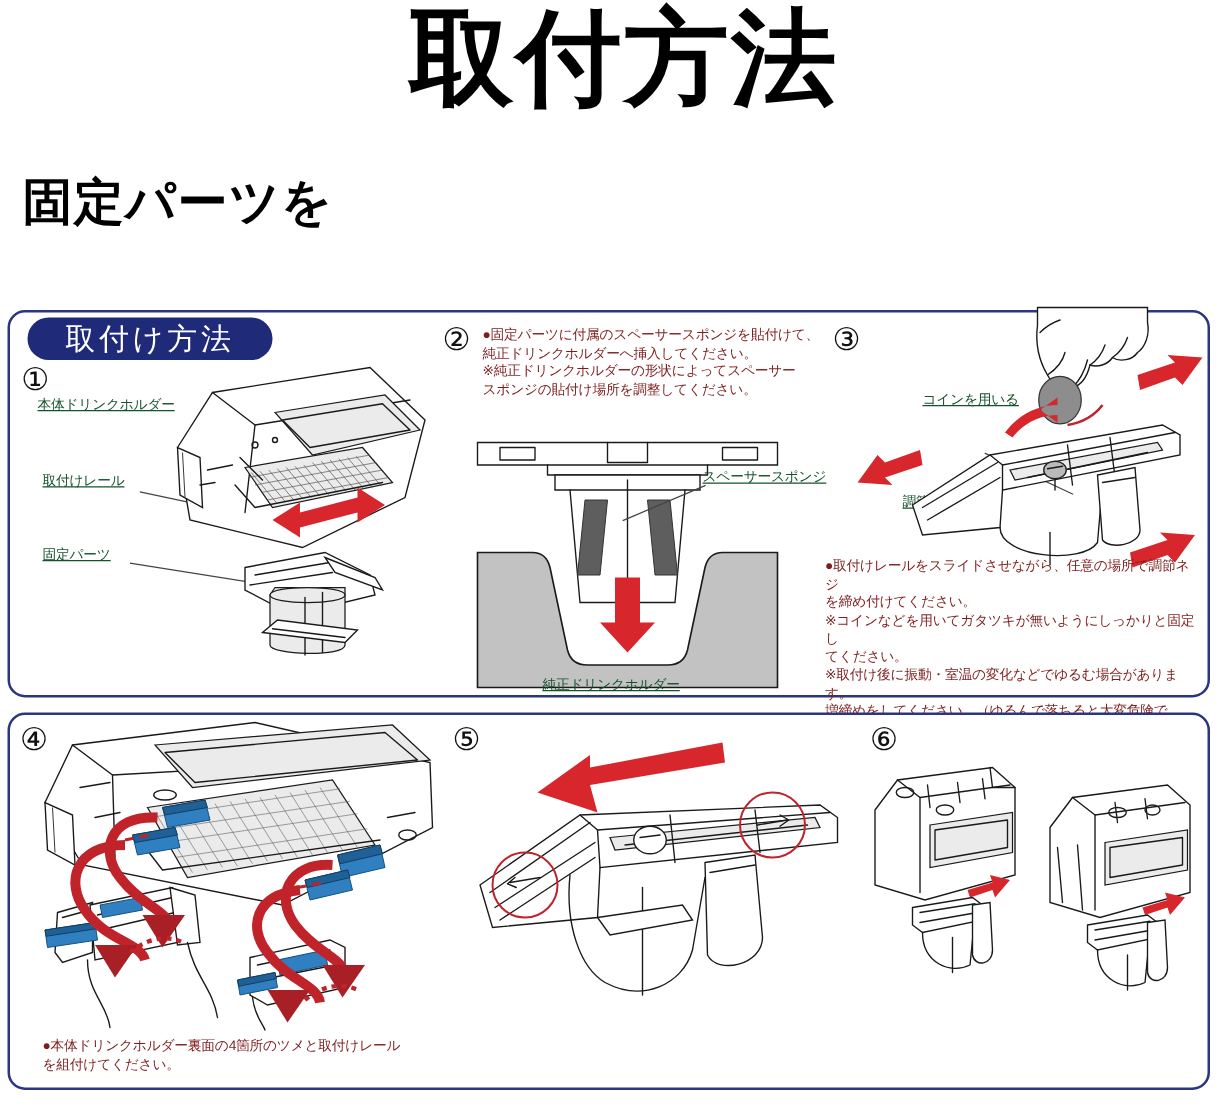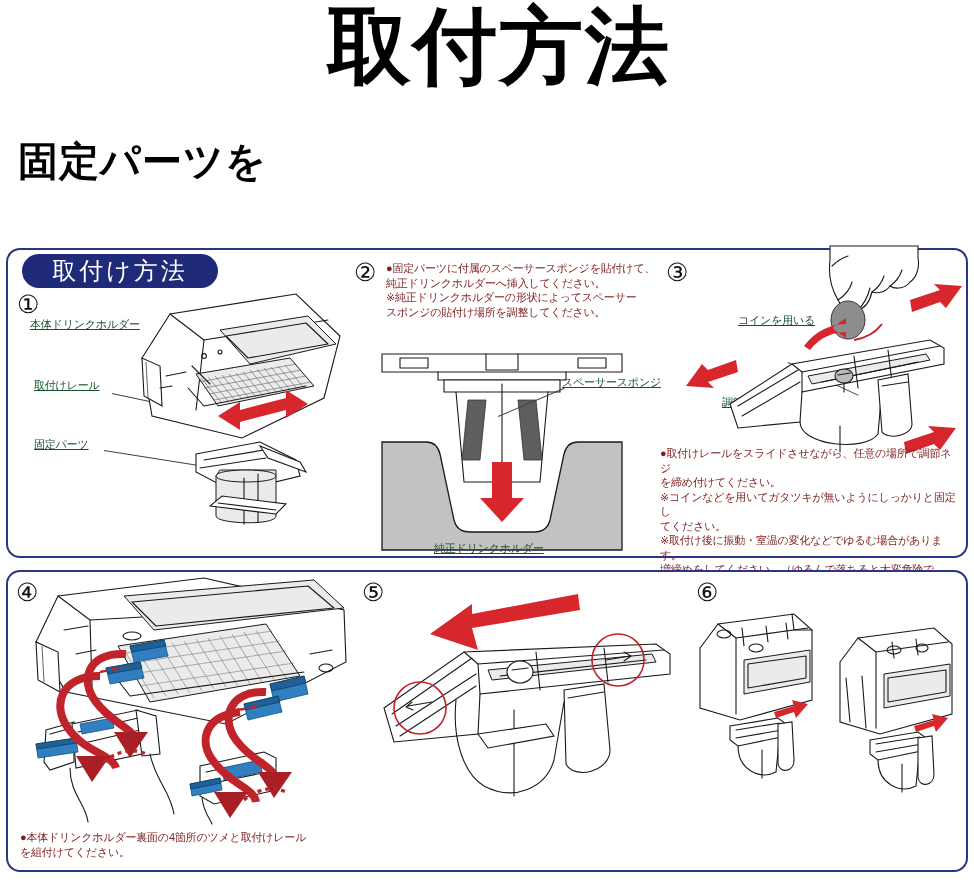--- a/index.html
+++ b/index.html
@@ -353,21 +353,21 @@
           <path d="M200,216 L234,216 L216,242 Z"></path>
         </g>
 
         <g stroke="#c0232a" stroke-width="3.4" stroke-dasharray="4,4" fill="none">
           <path d="M90,186 C104,174 120,172 132,178"></path>
           <path d="M230,224 C244,212 260,210 272,216"></path>
         </g>
       </svg>
     </div>
 
-    <div class="cap" style="left:12px;top:258px;width:320px;">●本体ドリンクホルダー裏面の4箇所のツメと取付けレール
+    <div class="cap" style="left:26px;top:258px;width:320px;">●本体ドリンクホルダー裏面の4箇所のツメと取付けレール
   を組付けてください。</div>
   </div>
 
   <div class="panel" style="left:346px;top:0;width:336px;height:298px;">
     <div class="step-num" style="left:8px;top:8px;">⑤</div>
 
     <div class="art" style="left:14px;top:18px;width:322px;height:230px;">
       <svg width="322" height="230" viewBox="0 0 322 230">
 
         <g class="red">

